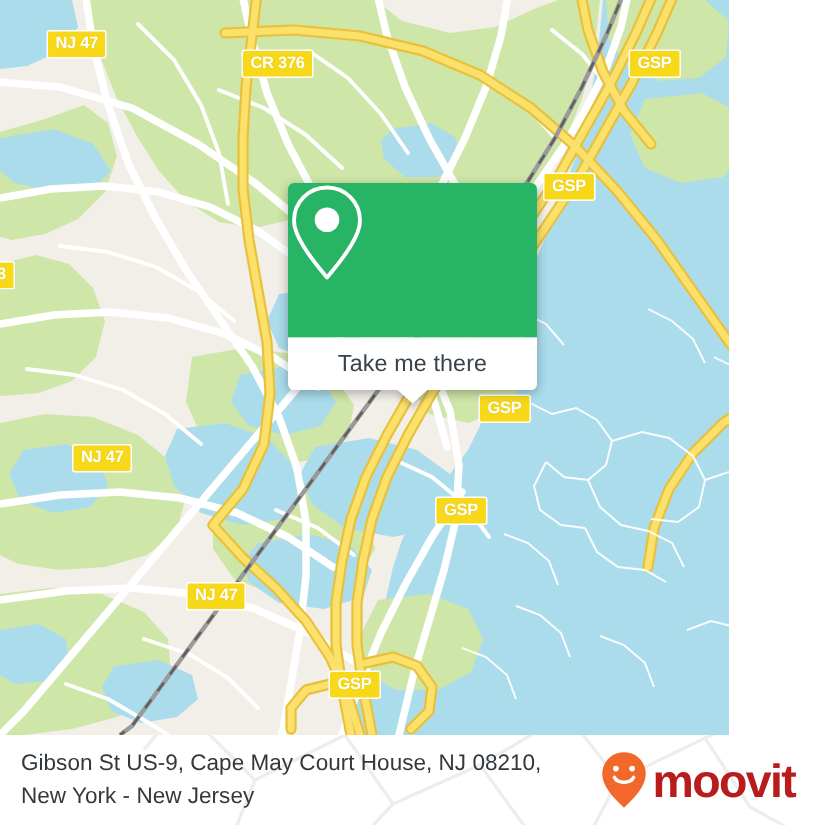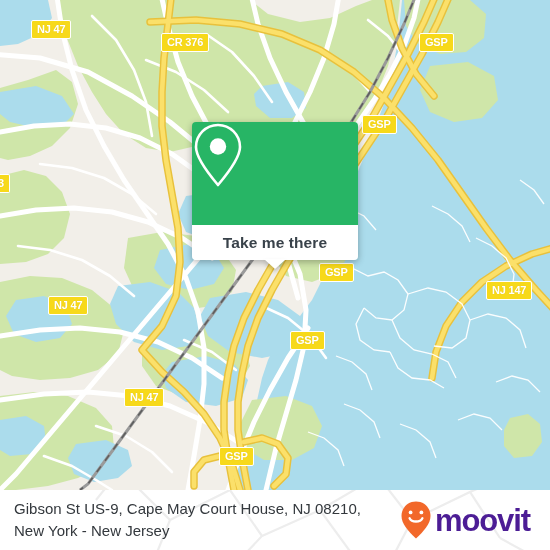--- a/index.html
+++ b/index.html
@@ -18,21 +18,21 @@
     height: 550px;
     overflow: hidden;
     background: #ffffff;
   }
 
   
   .map {
     position: absolute;
     left: 0;
     top: 0;
-    width: 550px;
+    width: 486px;
     height: 490px;
     overflow: hidden;
     background: #84cc16;
   }
   .map svg {
     position: absolute;
     left: 0;
     top: 0;
     display: block;
   }
@@ -81,21 +81,20 @@
   
   .popup {
     position: absolute;
     left: 192px;
     top: 122px;
     width: 166px;
     border-radius: 4px;
     box-shadow: 0 2px 7px rgba(0,0,0,0.30);
     overflow: visible;
     z-index: 40;
-    font-weight: bold;
   }
   .popup-head {
     background: #27B565;
     height: 103px;
     border-top-left-radius: 4px;
     border-top-right-radius: 4px;
     display: flex;
     align-items: center;
     justify-content: center;
   }
@@ -162,21 +161,21 @@
   }
   .brand {
     display: flex;
     align-items: center;
     gap: 3px;
     margin-right: 6px;
   }
   .brand-word {
     font-size: 31px;
     font-weight: bold;
-    color: #4c1d95;
+    color: #b91c1c;
     letter-spacing: -1.1px;
     line-height: 31px;
   }
 </style>
 </head>
 <body>
 
 <div id="screenshot">
 
   <div class="map">

